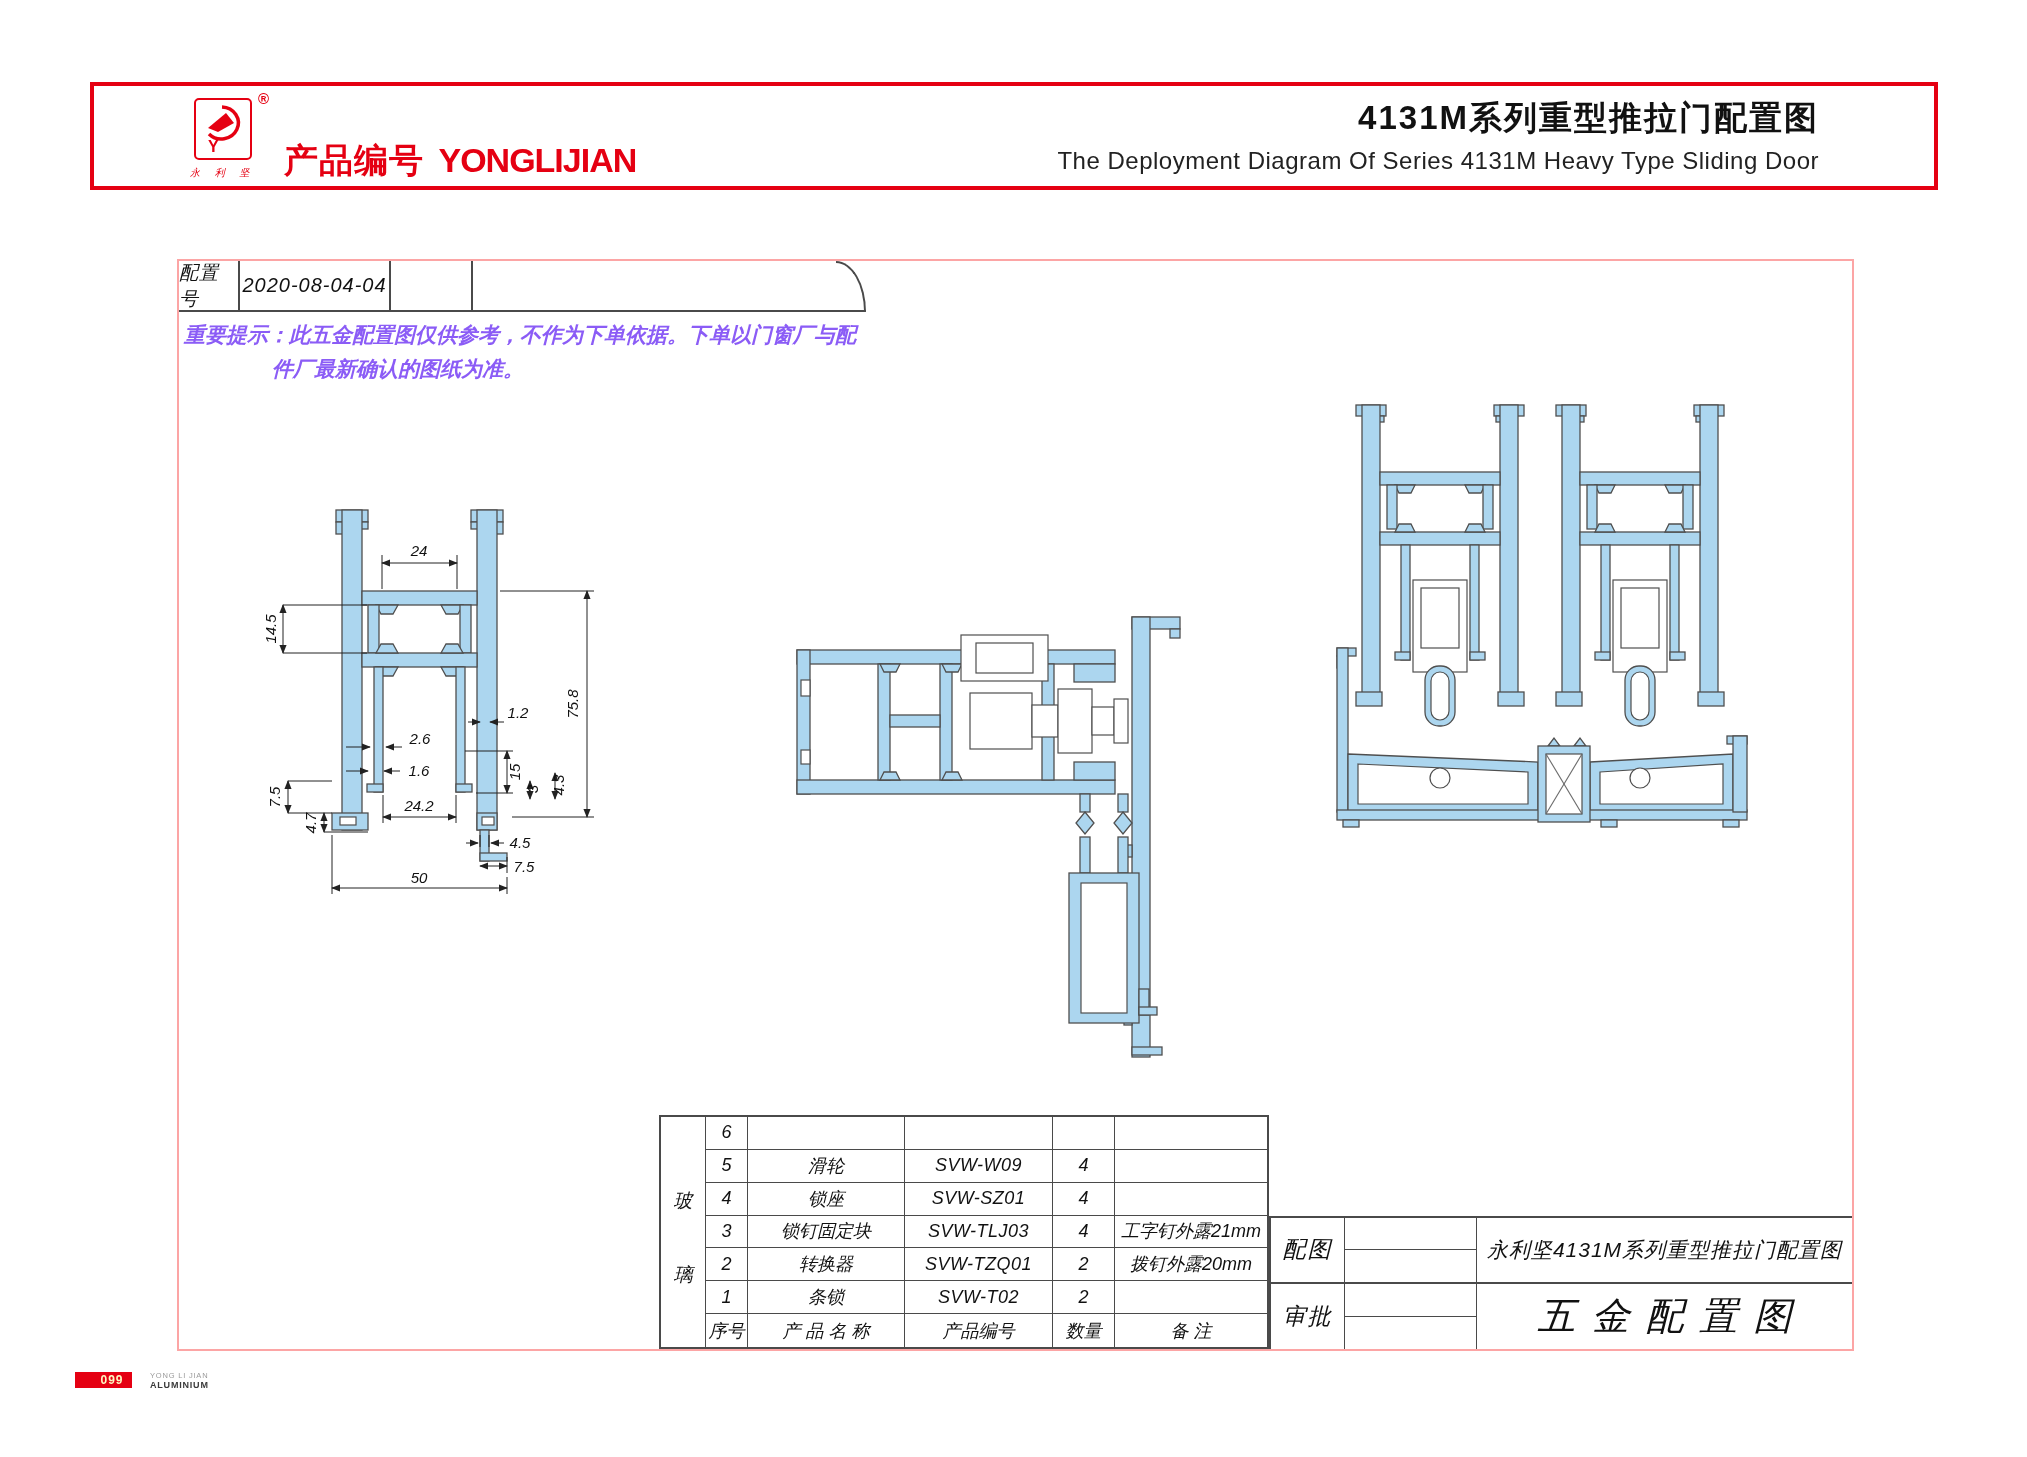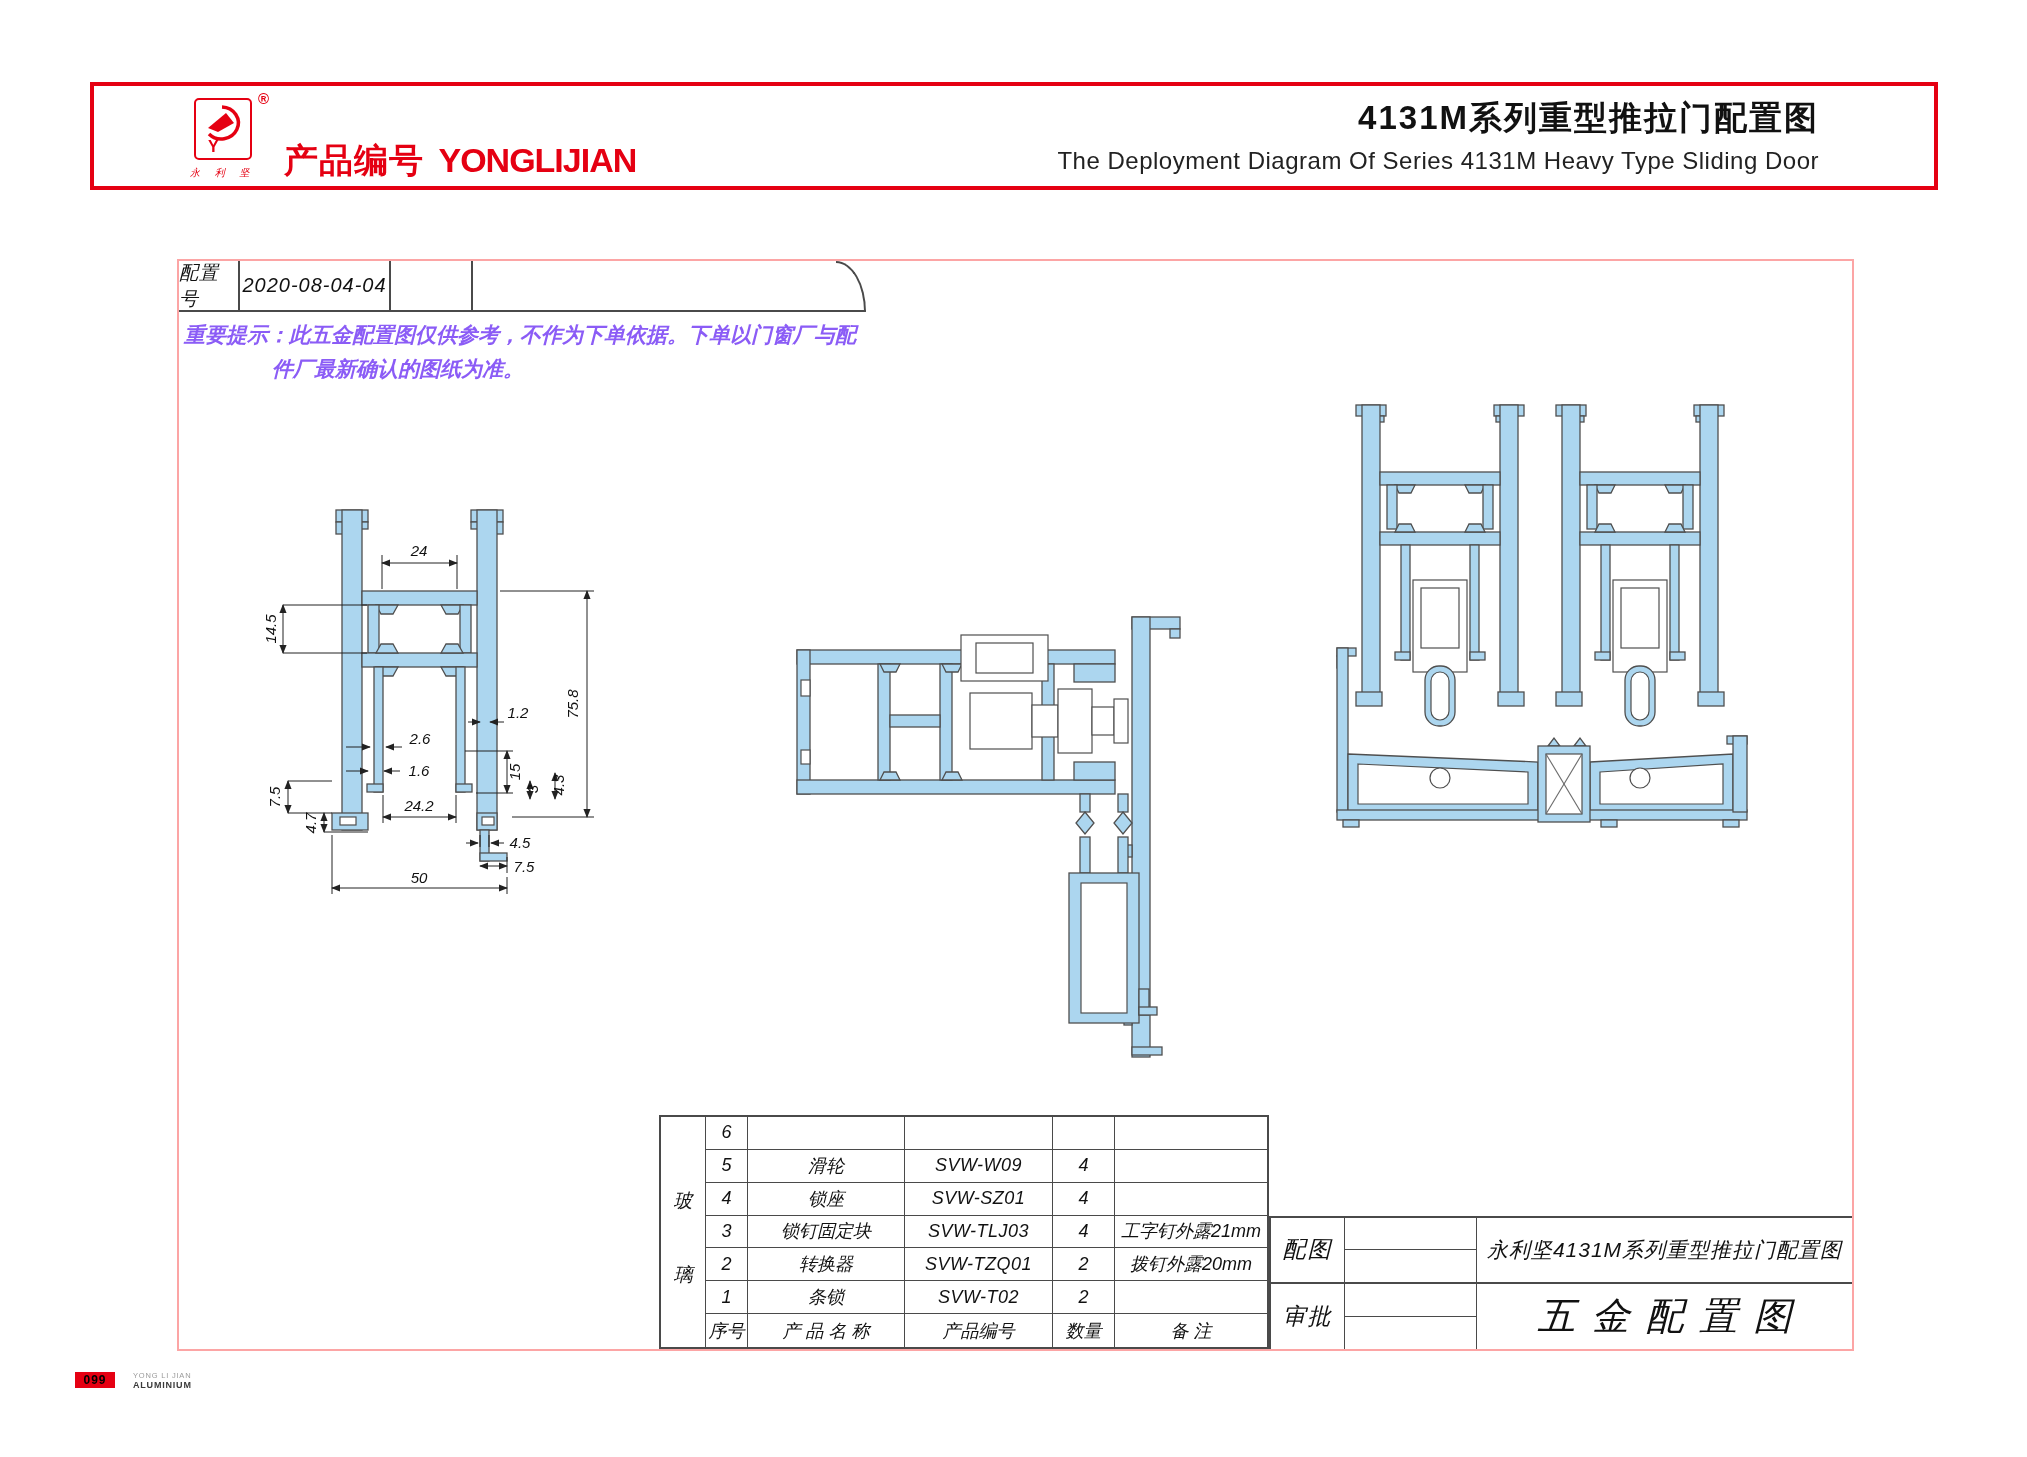--- a/index.html
+++ b/index.html
@@ -76,22 +76,22 @@
   .tb-label{border-right:1.5px solid #4a4a4a;display:flex;align-items:center;
             justify-content:center;font-size:23px;letter-spacing:2px;}
   .tb-sign{border-right:1.5px solid #4a4a4a;display:flex;flex-direction:column;}
   .tb-sign div{flex:1;}
   .tb-sign div:first-child{border-bottom:1.5px solid #4a4a4a;}
   .tb-title1{display:flex;align-items:center;justify-content:center;font-size:21px;letter-spacing:1px;}
   .tb-title2{display:flex;align-items:center;justify-content:center;font-size:38px;letter-spacing:16px;text-indent:16px;}
 
   
   .footer{position:absolute;left:75px;top:1372px;display:flex;align-items:flex-start;}
-  .page-badge{width:40px;height:16px;background:#e50012;color:#000000;font-weight:bold;
-              font-size:12px;display:flex;align-items:center;justify-content:center;letter-spacing:1px;}
+  .page-badge{width:40px;height:16px;background:#e50012;color:#fef9c3;font-weight:bold;
+              font-size:12px;display:flex;align-items:center;justify-content:center;letter-spacing:1px;padding-left:17px;}
   .fbrand{margin-left:18px;line-height:1;}
   .fbrand .b1{font-size:7.5px;color:#9a9a9a;letter-spacing:0.8px;}
   .fbrand .b2{font-size:9px;font-weight:bold;color:#3a3a3a;letter-spacing:0.8px;margin-top:1.5px;}
 </style>
 </head>
 <body>
 
 <div class="page">
 
   <div class="header">

